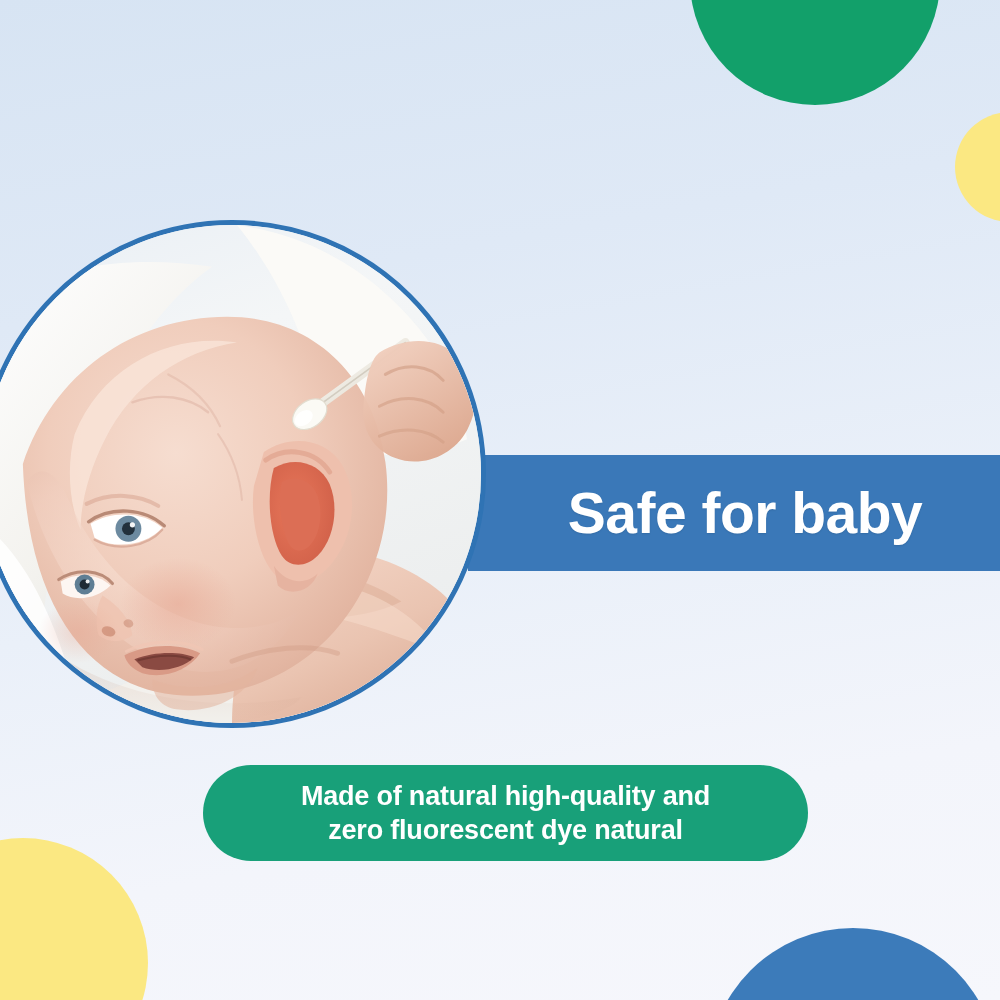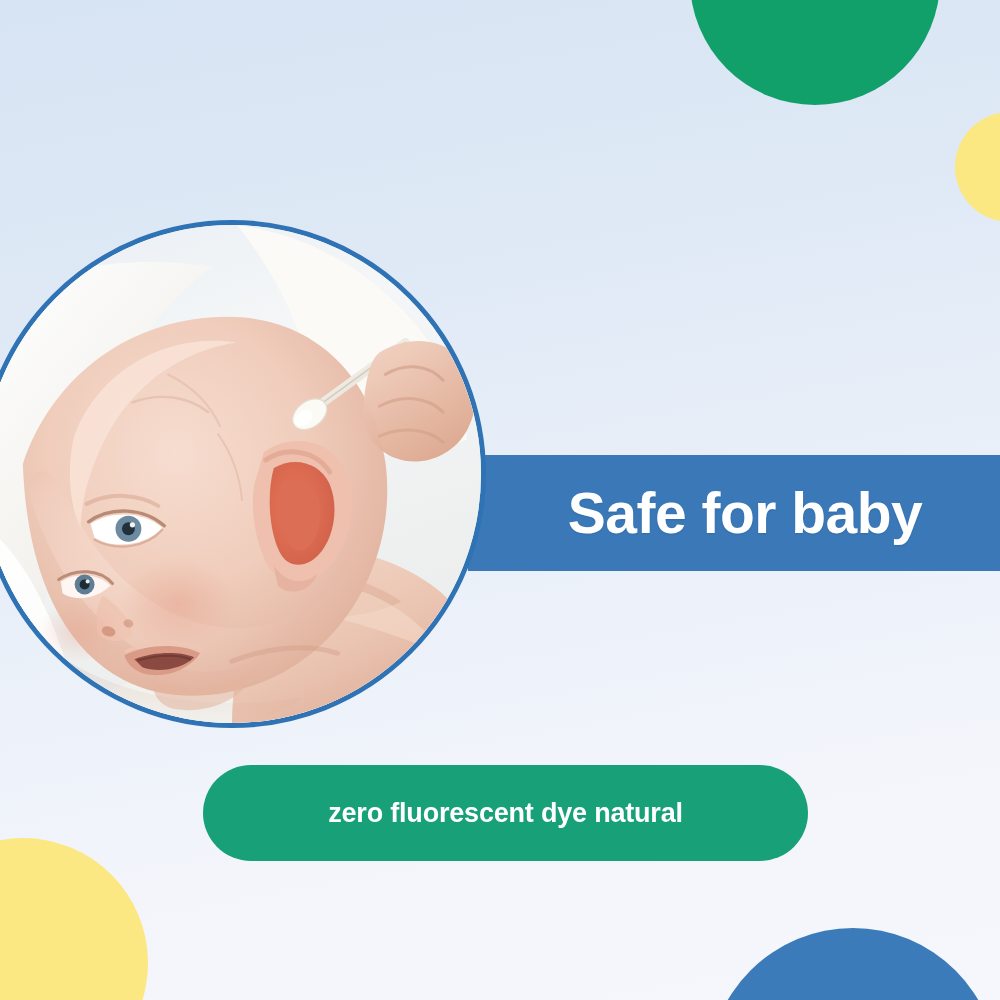--- a/index.html
+++ b/index.html
@@ -113,20 +113,21 @@
   <div class="blob" id="blob-green-top"></div>
   <div class="blob" id="blob-yellow-right"></div>
   <div class="blob" id="blob-yellow-bottomleft"></div>
   <div class="blob" id="blob-blue-bottomright"></div>
 
   <div id="banner-blue">
     <div id="banner-blue-text">Safe for baby</div>
   </div>
 
   <div id="banner-green">
+    <div class="green-line">Made of natural high-quality and</div>
     <div class="green-line">zero fluorescent dye natural</div>
   </div>
 
   <div id="photo-circle">
     <svg viewBox="0 0 500 500" preserveAspectRatio="xMidYMid slice" role="img" aria-label="Newborn baby with cotton swab at the ear">
       <defs>
 
         <linearGradient id="bedding" x1="0" y1="0" x2="0.35" y2="1">
           <stop offset="0" stop-color="#e9eff5"></stop>
           <stop offset="0.35" stop-color="#f4f6f7"></stop>

